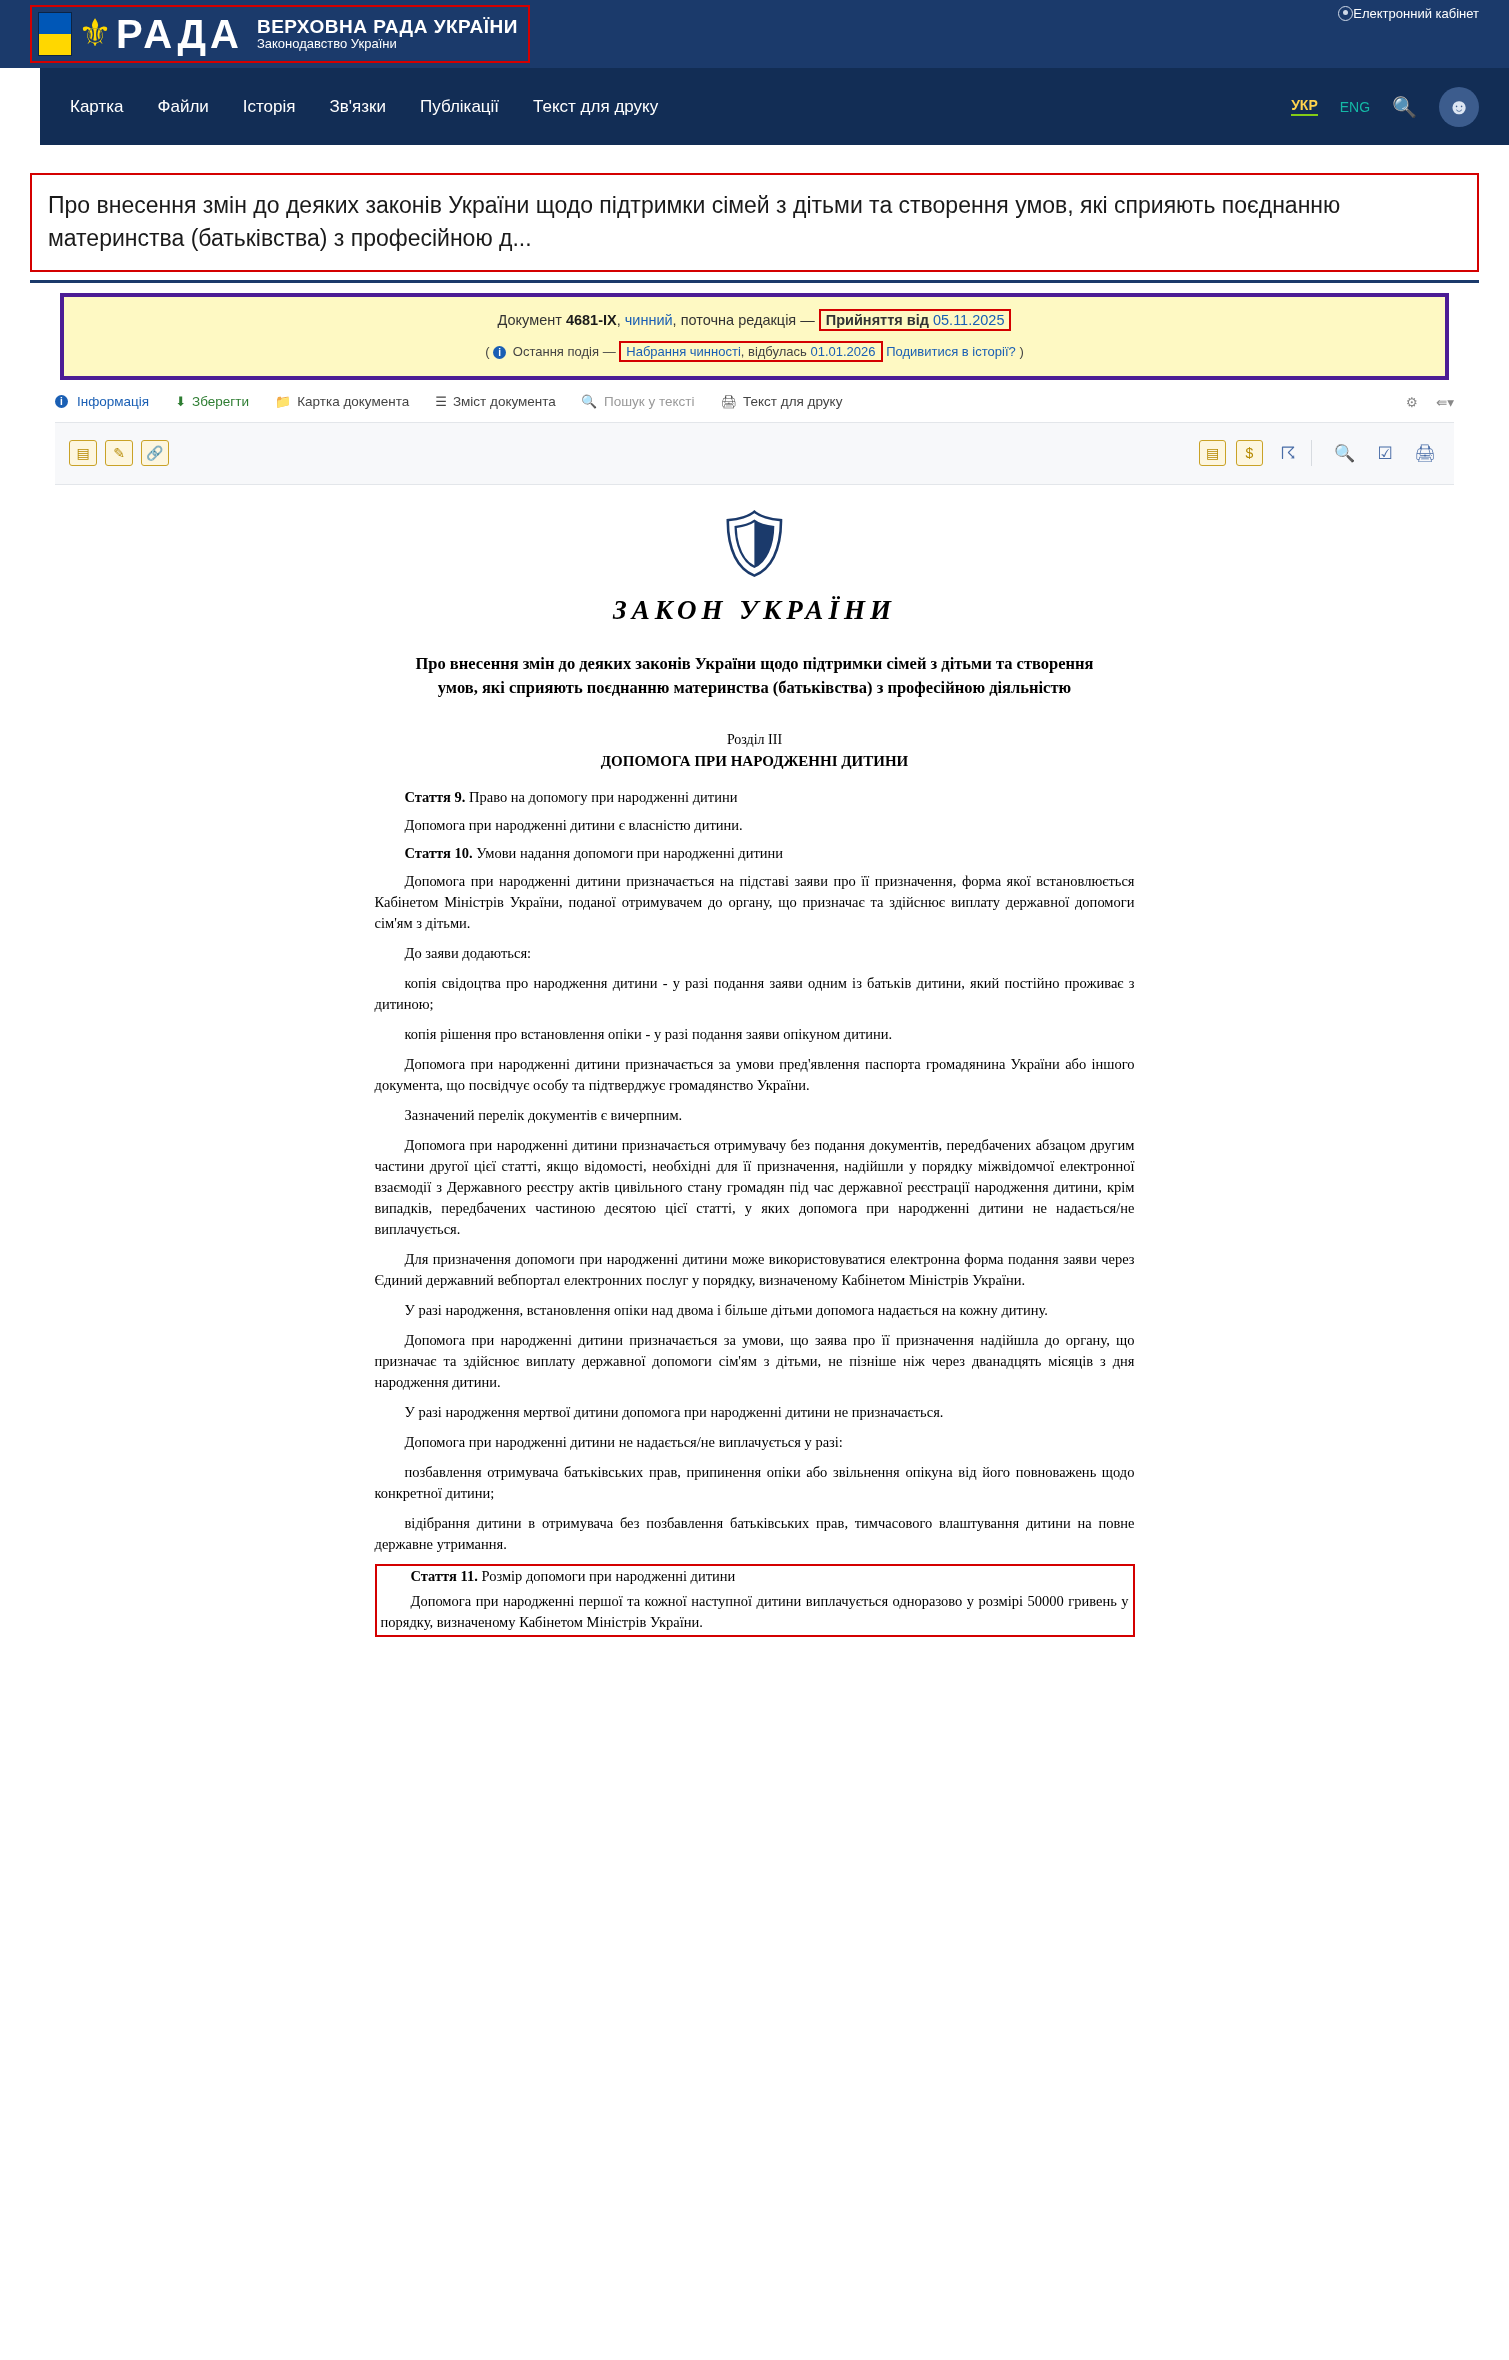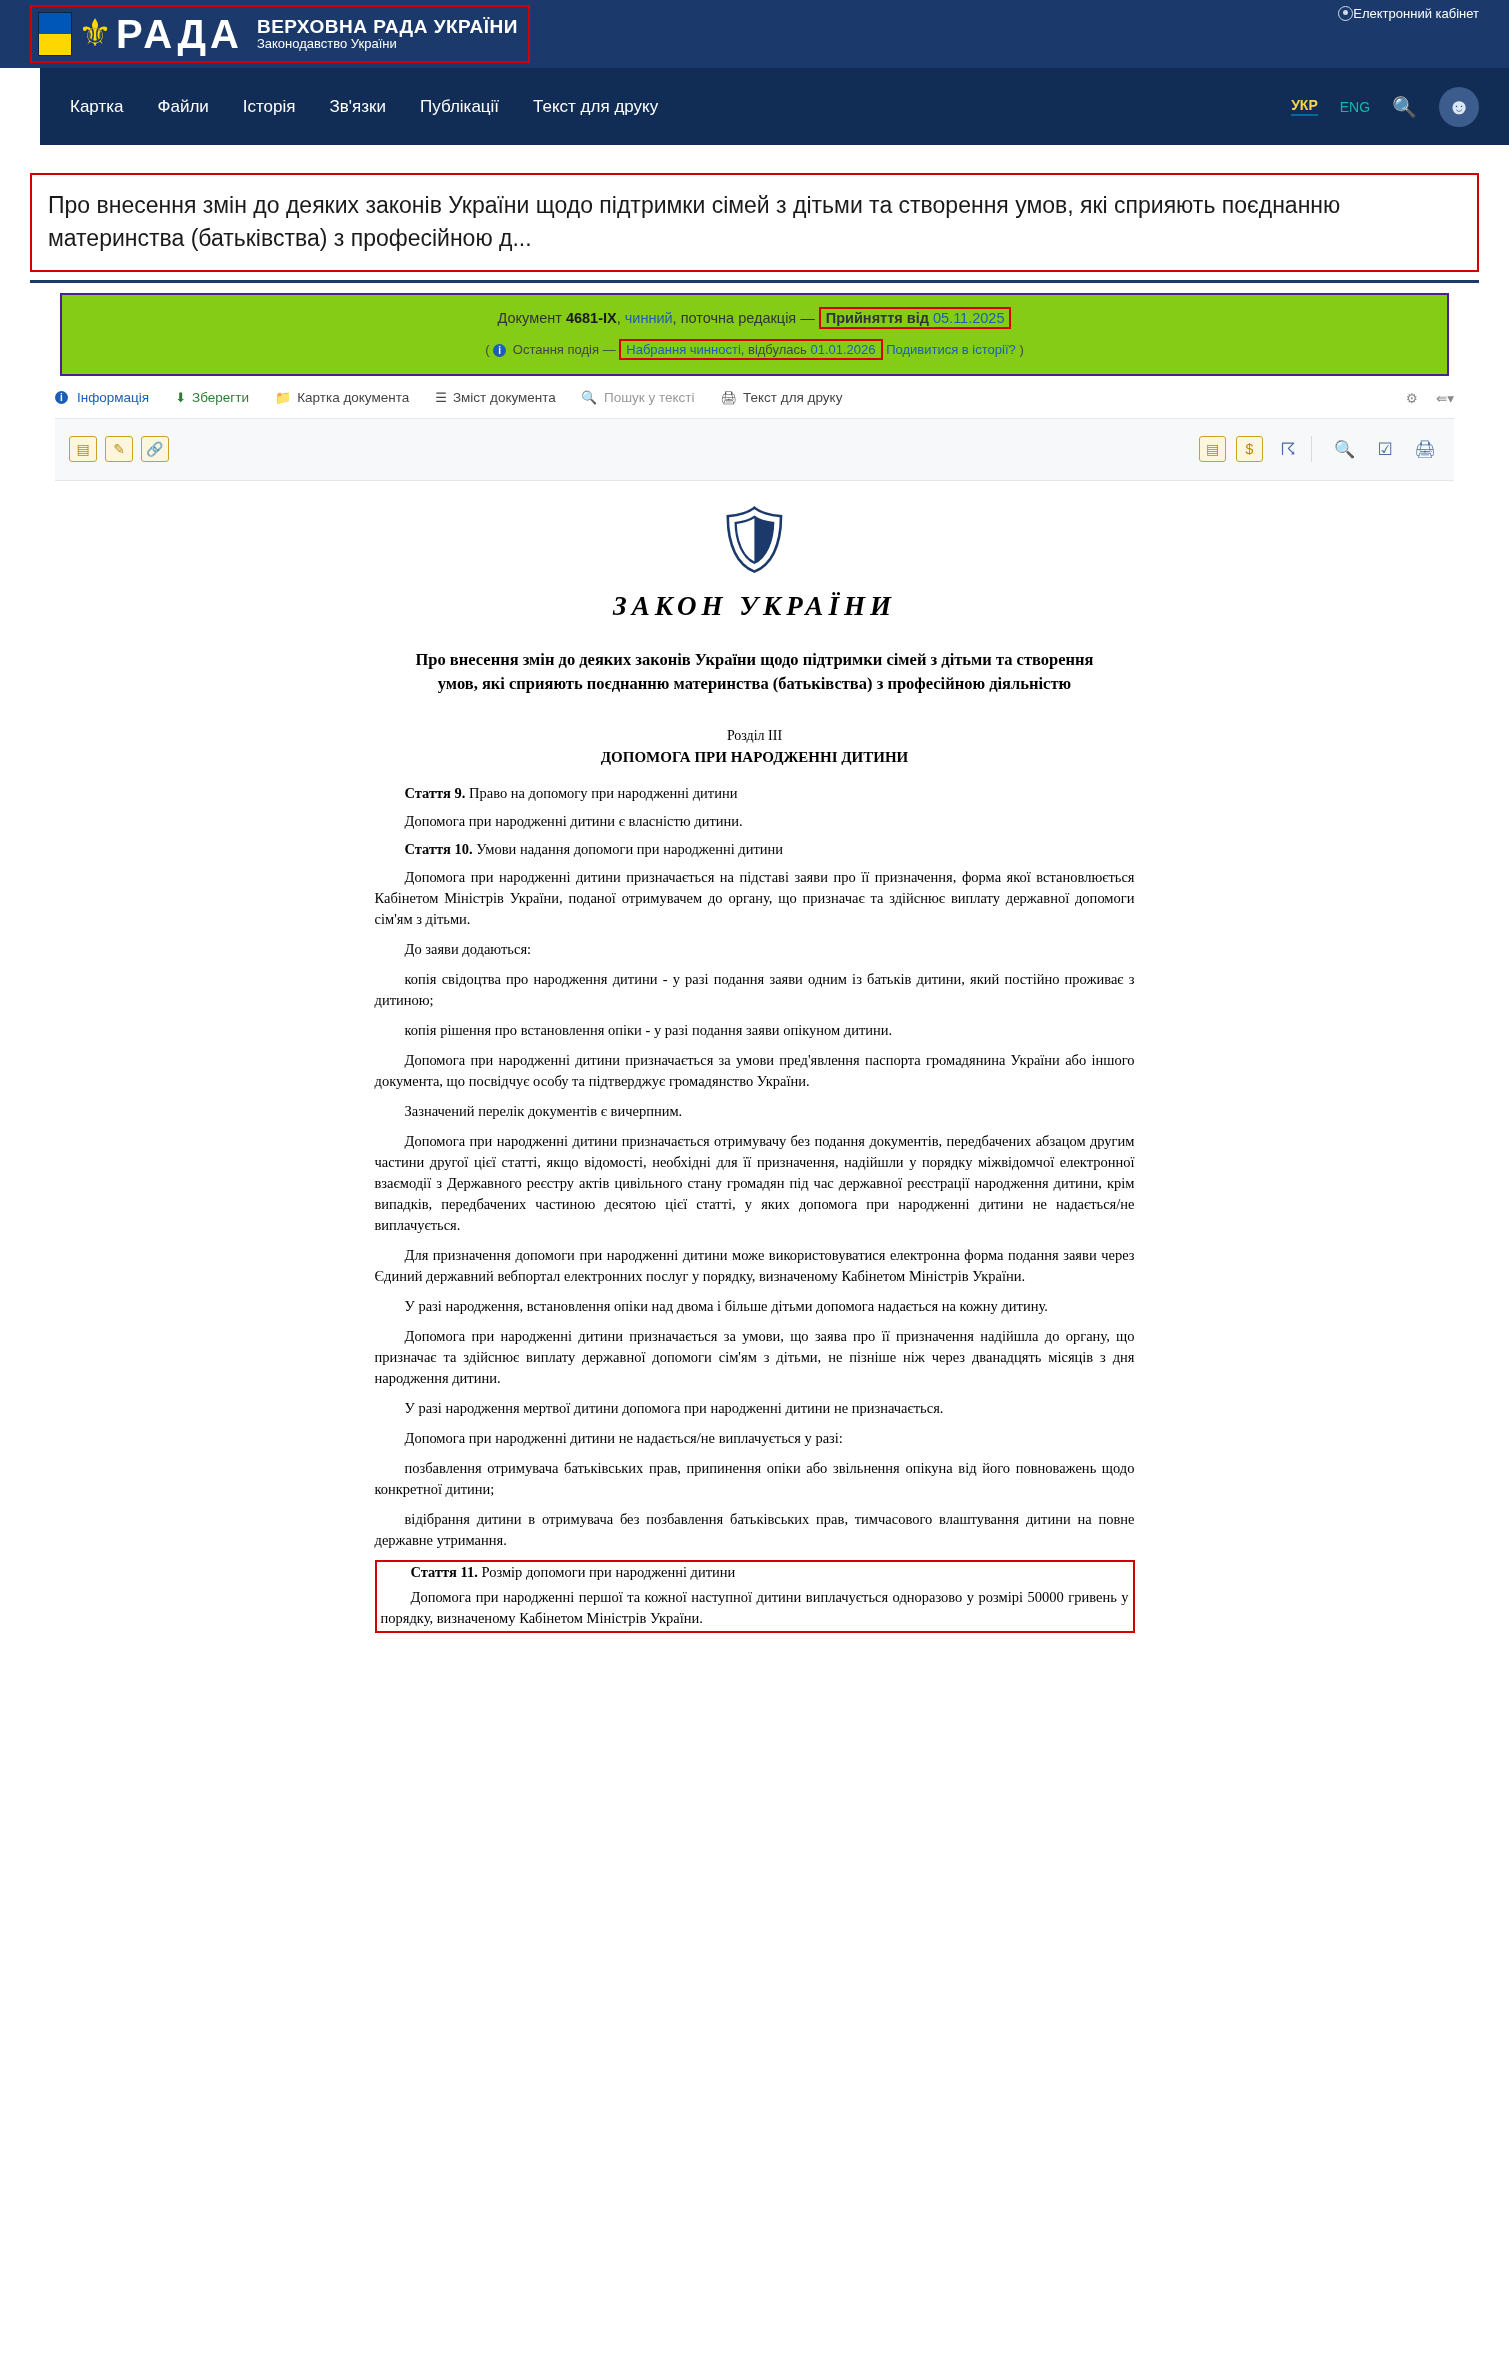--- a/index.html
+++ b/index.html
@@ -89,21 +89,21 @@
     font-size: 17px;
     text-decoration: none;
     white-space: nowrap;
   }
   .nav-right {
     margin-left: auto;
     display: flex; align-items: center; gap: 22px;
   }
   .lang-ukr {
     color: #ffd24d; font-size: 14px; font-weight: bold;
-    border-bottom: 2px solid #0369a1; padding-bottom: 1px;
+    border-bottom: 2px solid #84cc16; padding-bottom: 1px;
   }
   .lang-eng { color: #14b8a6; font-size: 14px; }
   .search-glyph { color: #ffffff; font-size: 20px; }
   .avatar {
     width: 40px; height: 40px; border-radius: 50%;
     background: #3c5c8d;
     display: flex; align-items: center; justify-content: center;
     color: #dde6f3; font-size: 22px;
   }
 
@@ -117,22 +117,22 @@
     color: #1a1a1a;
   }
   .blue-rule {
     height: 3px; background: #1b3a6b;
     margin: 8px 30px 0 30px;
   }
 
   
   .status-panel {
     margin: 10px 60px 0 60px;
-    background: #84cc16;
-    border: 2px solid #4c1d95;
+    background: #fef9c3;
+    border: 4px solid #4c1d95;
     padding: 12px 10px 14px 10px;
     text-align: center;
     font-size: 14.5px;
     color: #333;
   }
   .status-line1 { margin-bottom: 10px; }
   .status-line1 .docnum { font-weight: bold; color: #1a1a1a; }
   .link { color: #1a5fb4; text-decoration: none; }
   .redbox {
     border: 2px solid #d40000;

